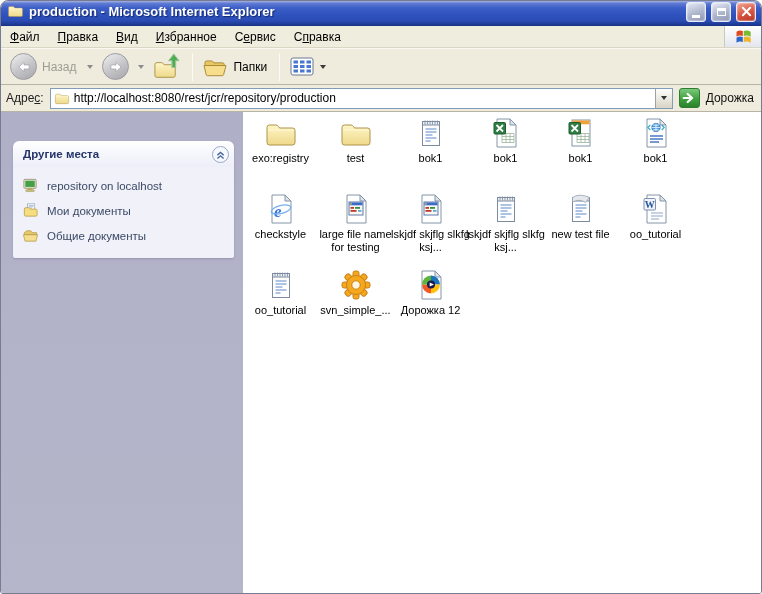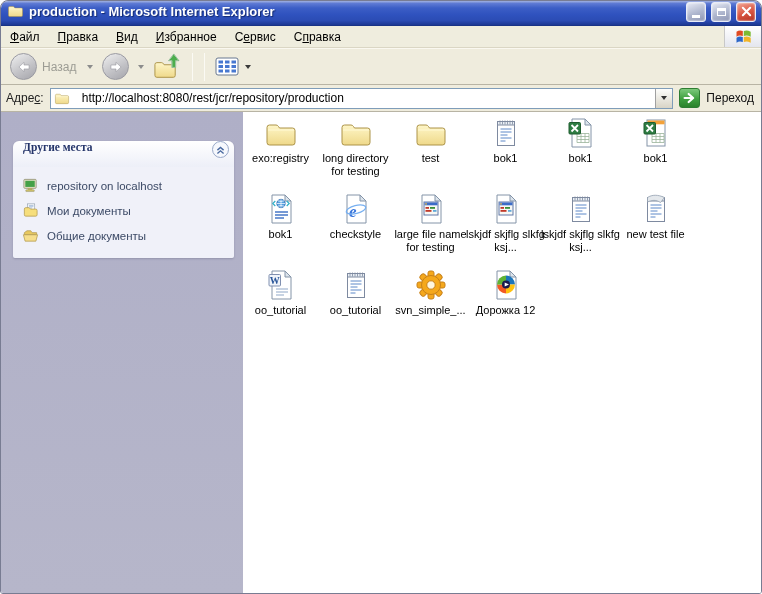--- a/index.html
+++ b/index.html
@@ -44,38 +44,38 @@
   .chev.dark{border-top-color:#3A3A3A;}
   .tsep{width:1px;height:28px;background:#C9C5B2;border-right:1px solid #FBFAF4;margin:0 4px;}
   .tool-group{display:flex;align-items:center;gap:3px;padding:2px 3px;border-radius:3px;}
 
   
   .addressbar{height:27px;flex:0 0 27px;background:#EFECDD;border-bottom:1px solid #B8B4A4;
     display:flex;align-items:center;padding:0 5px;gap:6px;justify-content:center;}
   .addr-label{font-size:12px;color:#222;}
   .addr-label .u{text-decoration:underline;}
   .addr-field{flex:1;height:21px;background:#fff;border:1px solid #7F9DB9;display:flex;
-    align-items:center;padding-left:3px;gap:12px;}
+    align-items:center;padding-left:3px;gap:4px;}
   .addr-url{flex:1;font-size:12px;color:#000;white-space:nowrap;overflow:hidden;}
   .addr-drop{width:17px;height:19px;background:linear-gradient(180deg,#FDFDFB,#D8D4C6);
     border-left:1px solid #A0A0A0;display:flex;align-items:center;justify-content:center;}
   .addr-drop .chev{border-top-color:#303030;margin:0;}
   .go-btn{width:21px;height:20px;border-radius:3px;border:1px solid #2E7D32;
     background:linear-gradient(180deg,#7CC97C 0%,#3FA03F 55%,#2B822B 100%);
     display:flex;align-items:center;justify-content:center;}
   .go-label{font-size:12px;color:#111;margin-right:2px;}
 
   
   .frame-body{flex:1;display:flex;overflow:hidden;background:#fff;margin:0;}
   .sidebar{width:242px;flex:0 0 242px;background:linear-gradient(180deg,#AFAFC7 0%,#B6B6CA 100%);
     overflow:hidden;}
   .panel{width:221px;margin:29px 0 0 12px;border-radius:6px 6px 2px 2px;overflow:hidden;
     box-shadow:0 1px 2px rgba(60,60,90,.25);}
   .panel-header{height:26px;background:linear-gradient(180deg,#FFFFFF 0%,#EDEFF8 100%);
-    display:flex;align-items:flex-start;justify-content:space-between;padding:0 5px 0 10px;font-family:Liberation Serif, serif;}
+    display:flex;align-items:center;justify-content:space-between;padding:0 5px 0 10px;}
   .panel-title{font-size:11.5px;font-weight:bold;color:#25356A;}
   .chevron-btn{width:17px;height:17px;border-radius:50%;background:#F6F8FD;
     border:1px solid #98A8C8;display:flex;align-items:center;justify-content:center;}
   .panel-body{background:#F0F1F9;padding:10px 4px 12px 9px;}
   .place-item{display:flex;align-items:center;gap:8px;margin-bottom:8px;cursor:pointer;}
   .place-item:last-child{margin-bottom:2px;}
   .place-label{font-size:11.5px;color:#3C4A66;}
 
   .content{flex:1;background:#fff;padding-top:4px;overflow:hidden;}
   .files-grid{display:grid;grid-template-columns:repeat(6,75px);grid-auto-rows:76px;}
@@ -343,20 +343,26 @@
           </svg>
       </div>
     </div>
     <span class="chev"></span>
     <div class="tool-group">
       <svg style="width:29px;height:29px">
           <use href="#sym-upfolder"></use>
         </svg>
     </div>
     <div class="tsep"></div>
+    <div class="tool-group">
+      <svg style="width:25px;height:23px">
+          <use href="#sym-folders"></use>
+        </svg>
+      <span class="tool-label">Папки</span>
+    </div>
     <div class="tsep"></div>
     <div class="tool-group">
       <svg style="width:24px;height:20px">
           <use href="#sym-views"></use>
         </svg>
       <span class="chev dark"></span>
     </div>
   </div>
 
   <div class="addressbar">
@@ -368,21 +374,21 @@
       <span class="addr-url">http://localhost:8080/rest/jcr/repository/production</span>
       <div class="addr-drop">
           <span class="chev"></span>
         </div>
     </div>
     <div class="go-btn">
       <svg style="width:18px;height:18px">
           <use href="#sym-goarrow"></use>
         </svg>
     </div>
-    <span class="go-label">Переход</span>
+    <span class="go-label">Дорожка</span>
   </div>
 
   <div class="frame-body">
 
     <div class="sidebar">
       <div class="panel">
         <div class="panel-header">
           <span class="panel-title">Другие места</span>
           <div class="chevron-btn">
             <svg style="width:15px;height:15px">
@@ -419,26 +425,20 @@
         <div class="file">
           <svg class="fic">
               <use href="#sym-folder"></use>
             </svg>
           <div class="flabel">exo:registry</div>
         </div>
         <div class="file">
           <svg class="fic">
               <use href="#sym-folder"></use>
             </svg>
-          <div class="flabel">long directory for testing</div>
-        </div>
-        <div class="file">
-          <svg class="fic">
-              <use href="#sym-folder"></use>
-            </svg>
           <div class="flabel">test</div>
         </div>
         <div class="file">
           <svg class="fic">
               <use href="#sym-notepad"></use>
             </svg>
           <div class="flabel">bok1</div>
         </div>
 
         <div class="file">

